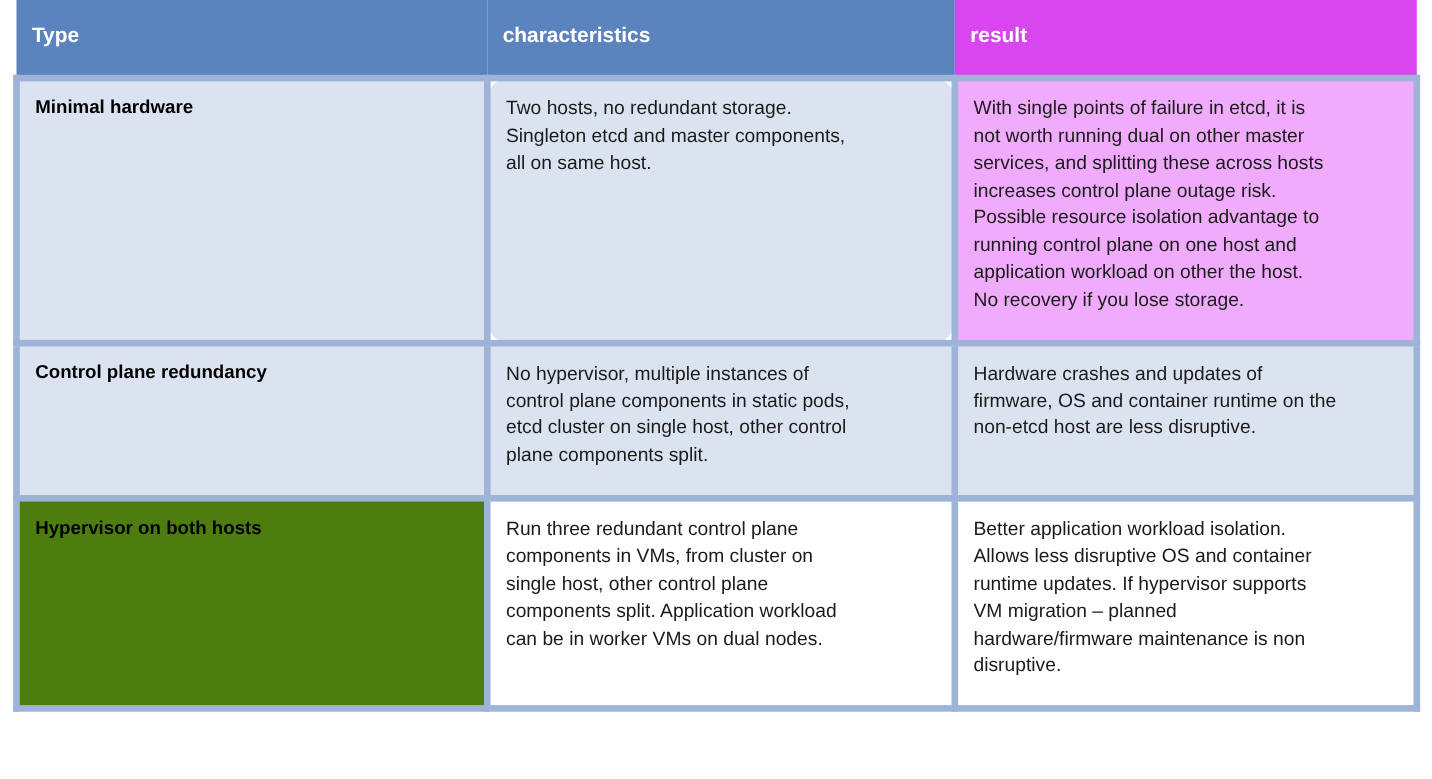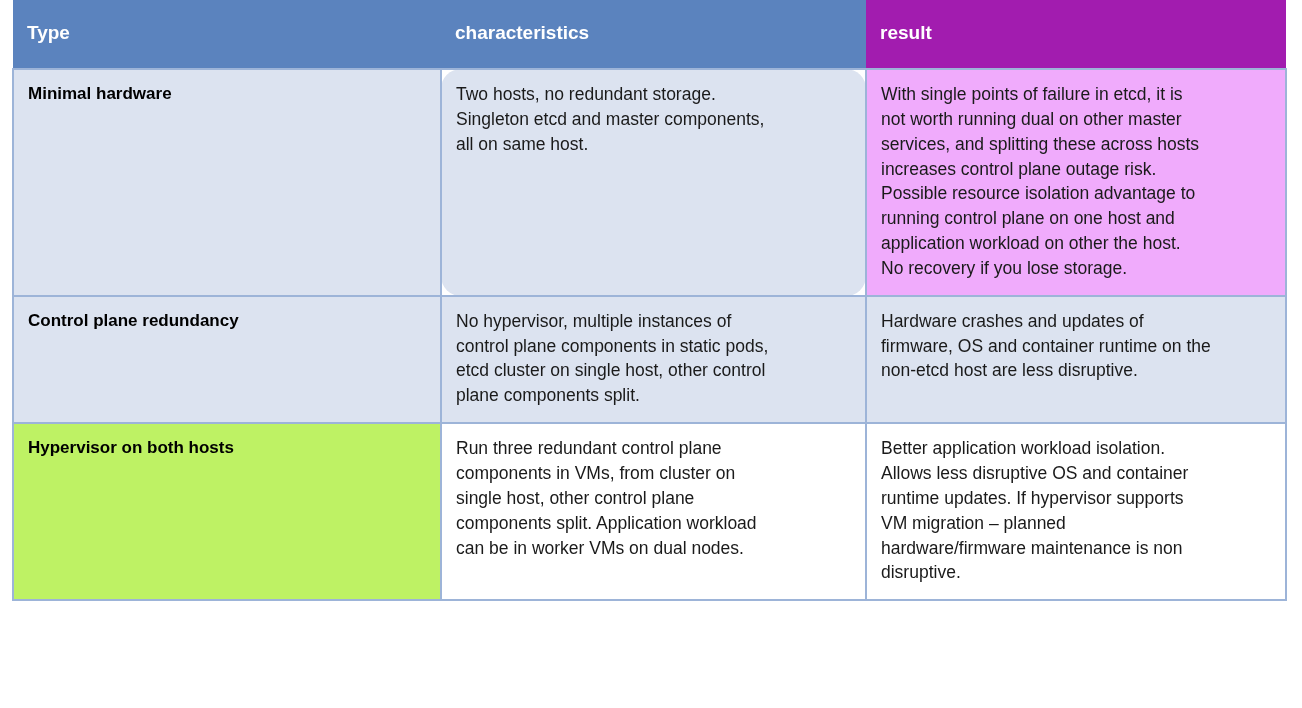--- a/index.html
+++ b/index.html
@@ -34,23 +34,23 @@
     font-weight: bold;
     text-align: left;
     vertical-align: middle;
     padding: 9px 14px 11px 14px;
     height: 48px;
     border: none;
   }
   thead tr { height: 62px; }
 
   tbody td {
-    border: 2px solid #701a75;
+    border: 6px solid #701a75;
     vertical-align: top;
-    padding: 12px 14px 14px 14px;
+    padding: 12px 14px 24px 14px;
     font-size: 17.5px;
     line-height: 1.42;
     color: #1a1a1a;
   }
   tbody tr.shade td { background: #dce3f0; }
   tbody tr.plain td { background: #ffffff; }
 
   td.type-cell {
     font-weight: bold;
     color: #000000;
@@ -68,21 +68,21 @@
   <table class="matrix">
     <colgroup>
       <col class="c-type">
       <col class="c-char">
       <col class="c-result">
     </colgroup>
     <thead>
       <tr>
         <th style="background: rgb(91, 131, 190); color: rgb(255, 255, 255);">Type</th>
         <th style="background: rgb(91, 131, 190); color: rgb(255, 255, 255);">characteristics</th>
-        <th style="background: #a21caf; color: rgb(255, 255, 255);">result</th>
+        <th style="background: #d946ef; color: rgb(255, 255, 255);">result</th>
       </tr>
     </thead>
     <tbody>
       <tr class="shade">
         <td class="type-cell" style="background: rgb(220, 227, 240); border-color: rgb(157, 180, 216);">Minimal hardware</td>
         <td class="body-cell" style="background: rgb(220, 227, 240); border-color: rgb(157, 180, 216); color: rgb(26, 26, 26); border-radius: 20px;">
             <span class="line">Two hosts, no redundant storage.</span>
             <span class="line">Singleton etcd and master components,</span>
             <span class="line">all on same host.</span>
           </td>
@@ -105,21 +105,21 @@
             <span class="line">etcd cluster on single host, other control</span>
             <span class="line">plane components split.</span>
           </td>
         <td class="body-cell" style="background: rgb(220, 227, 240); border-color: rgb(157, 180, 216); color: rgb(26, 26, 26);">
             <span class="line">Hardware crashes and updates of</span>
             <span class="line">firmware, OS and container runtime on the</span>
             <span class="line">non-etcd host are less disruptive.</span>
           </td>
       </tr>
       <tr class="plain">
-        <td class="type-cell" style="background: #bef264; border-color: rgb(157, 180, 216);">Hypervisor on both hosts</td>
+        <td class="type-cell" style="background: #4d7c0f; border-color: rgb(157, 180, 216);">Hypervisor on both hosts</td>
         <td class="body-cell" style="background: rgb(255, 255, 255); border-color: rgb(157, 180, 216); color: rgb(26, 26, 26); margin-left: 35px;">
             <span class="line">Run three redundant control plane</span>
             <span class="line">components in VMs, from cluster on</span>
             <span class="line">single host, other control plane</span>
             <span class="line">components split. Application workload</span>
             <span class="line">can be in worker VMs on dual nodes.</span>
           </td>
         <td class="body-cell" style="background: rgb(255, 255, 255); border-color: rgb(157, 180, 216); color: rgb(26, 26, 26);">
             <span class="line">Better application workload isolation.</span>
             <span class="line">Allows less disruptive OS and container</span>

